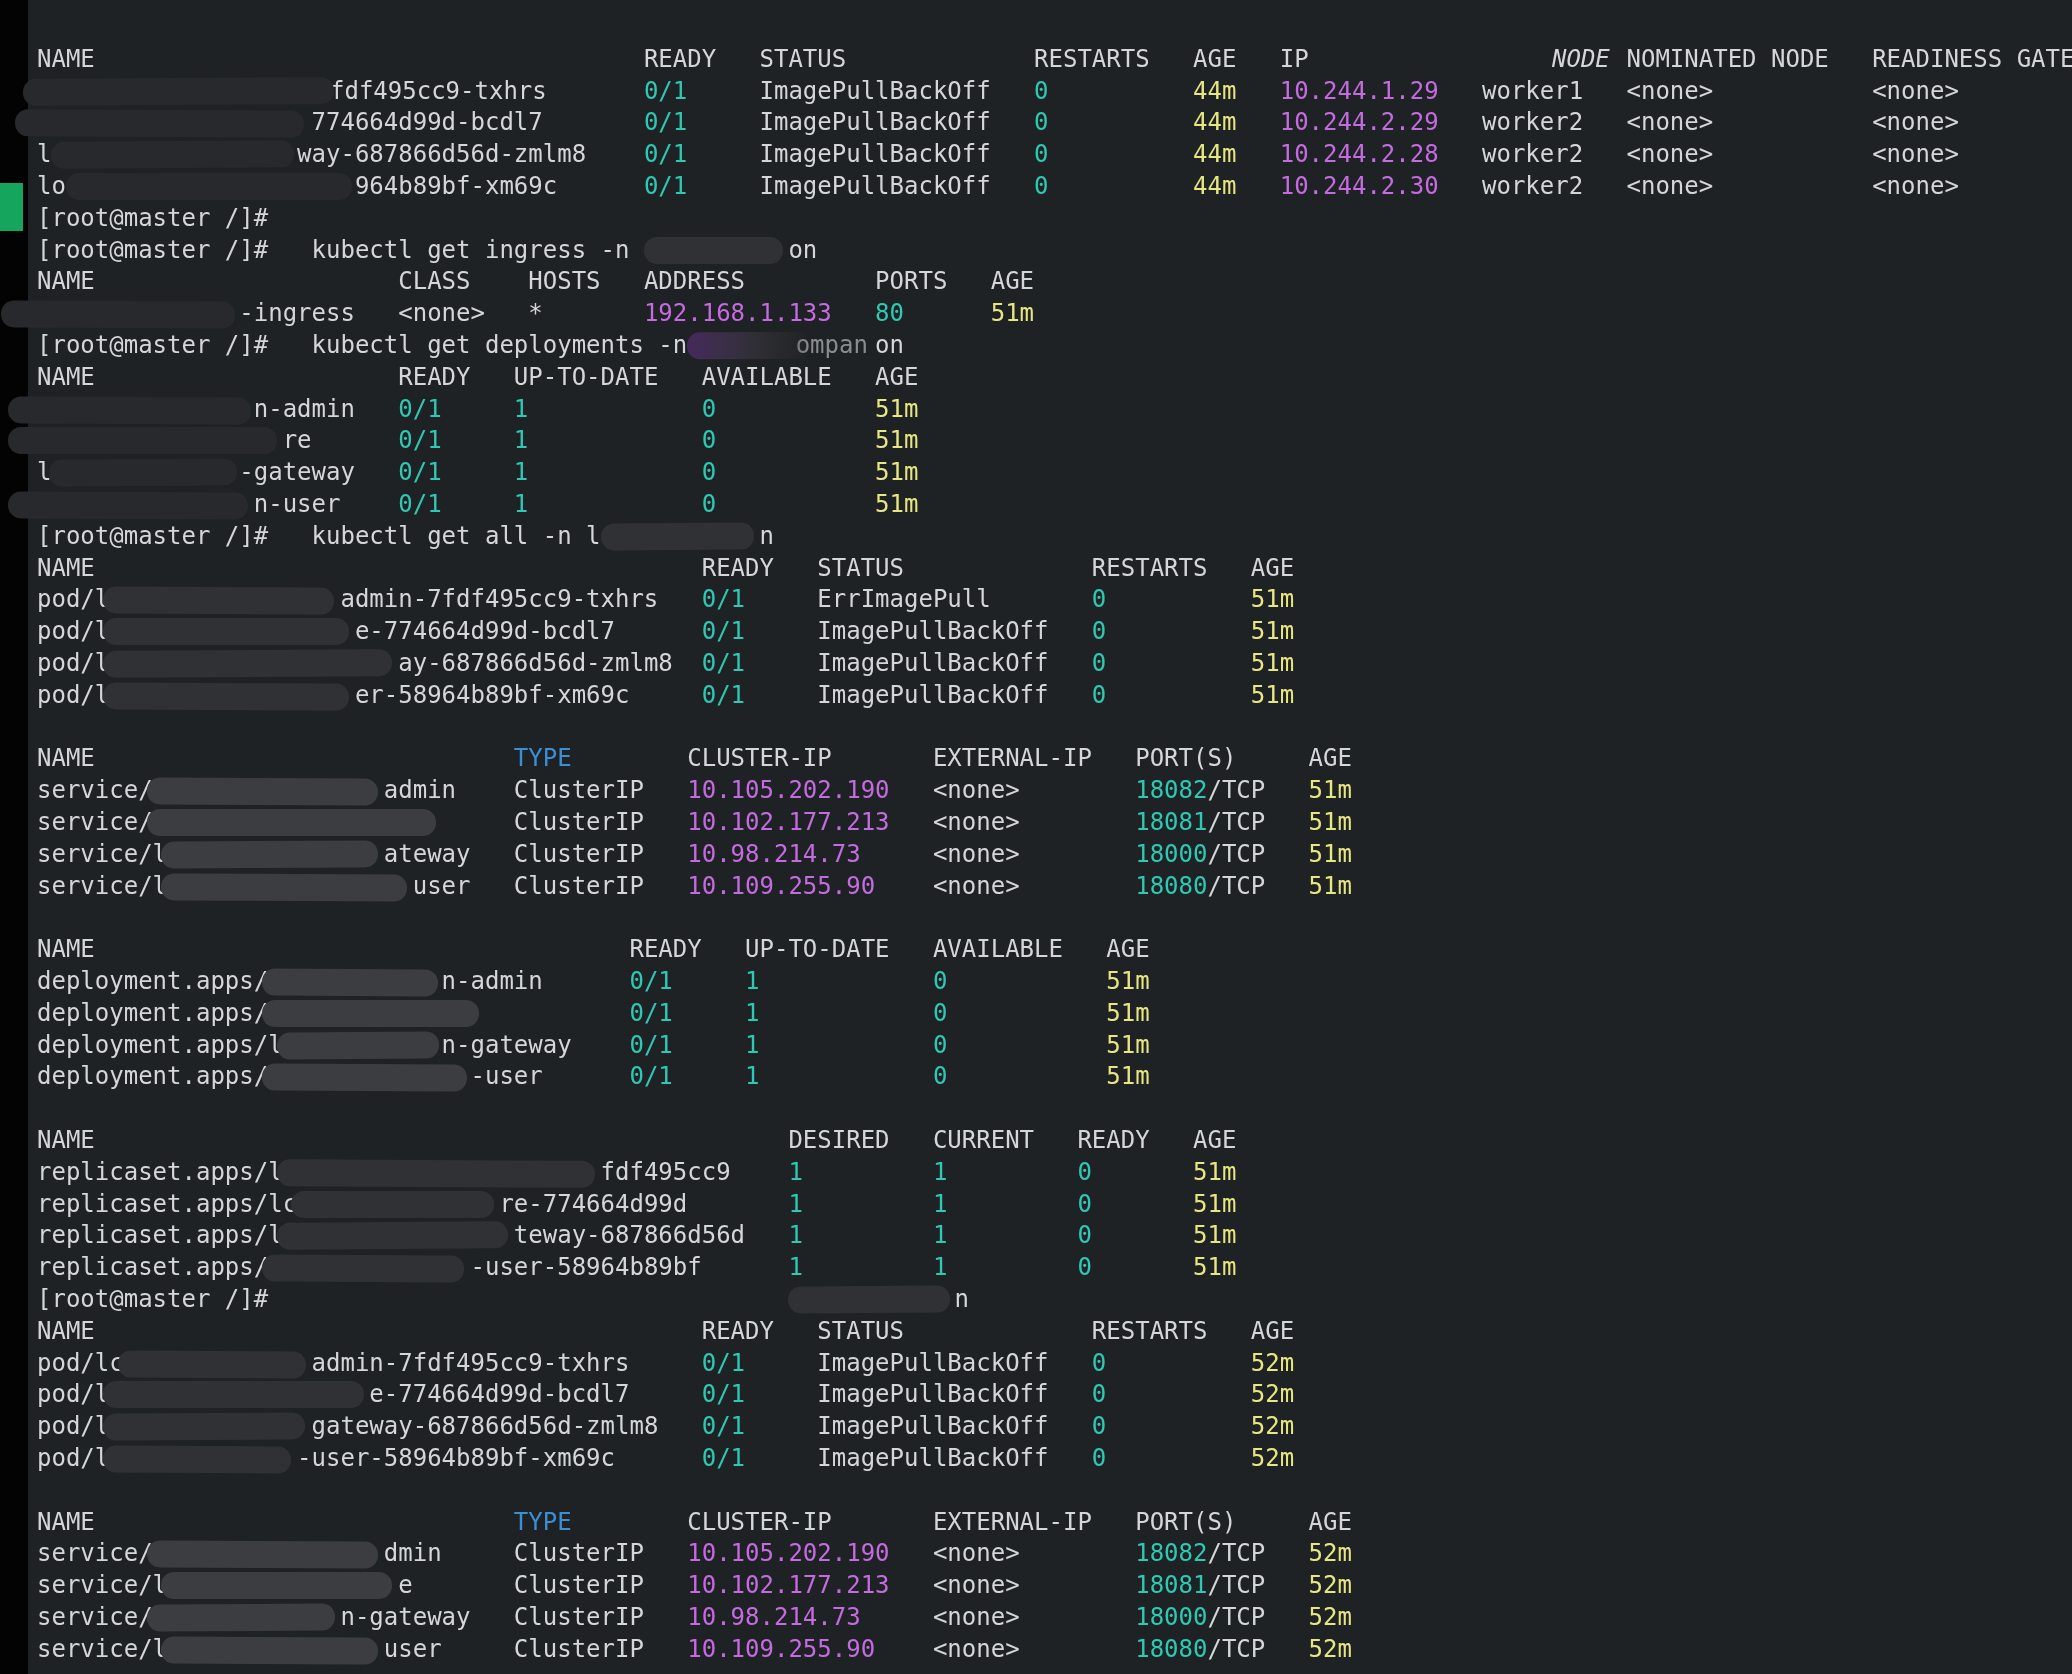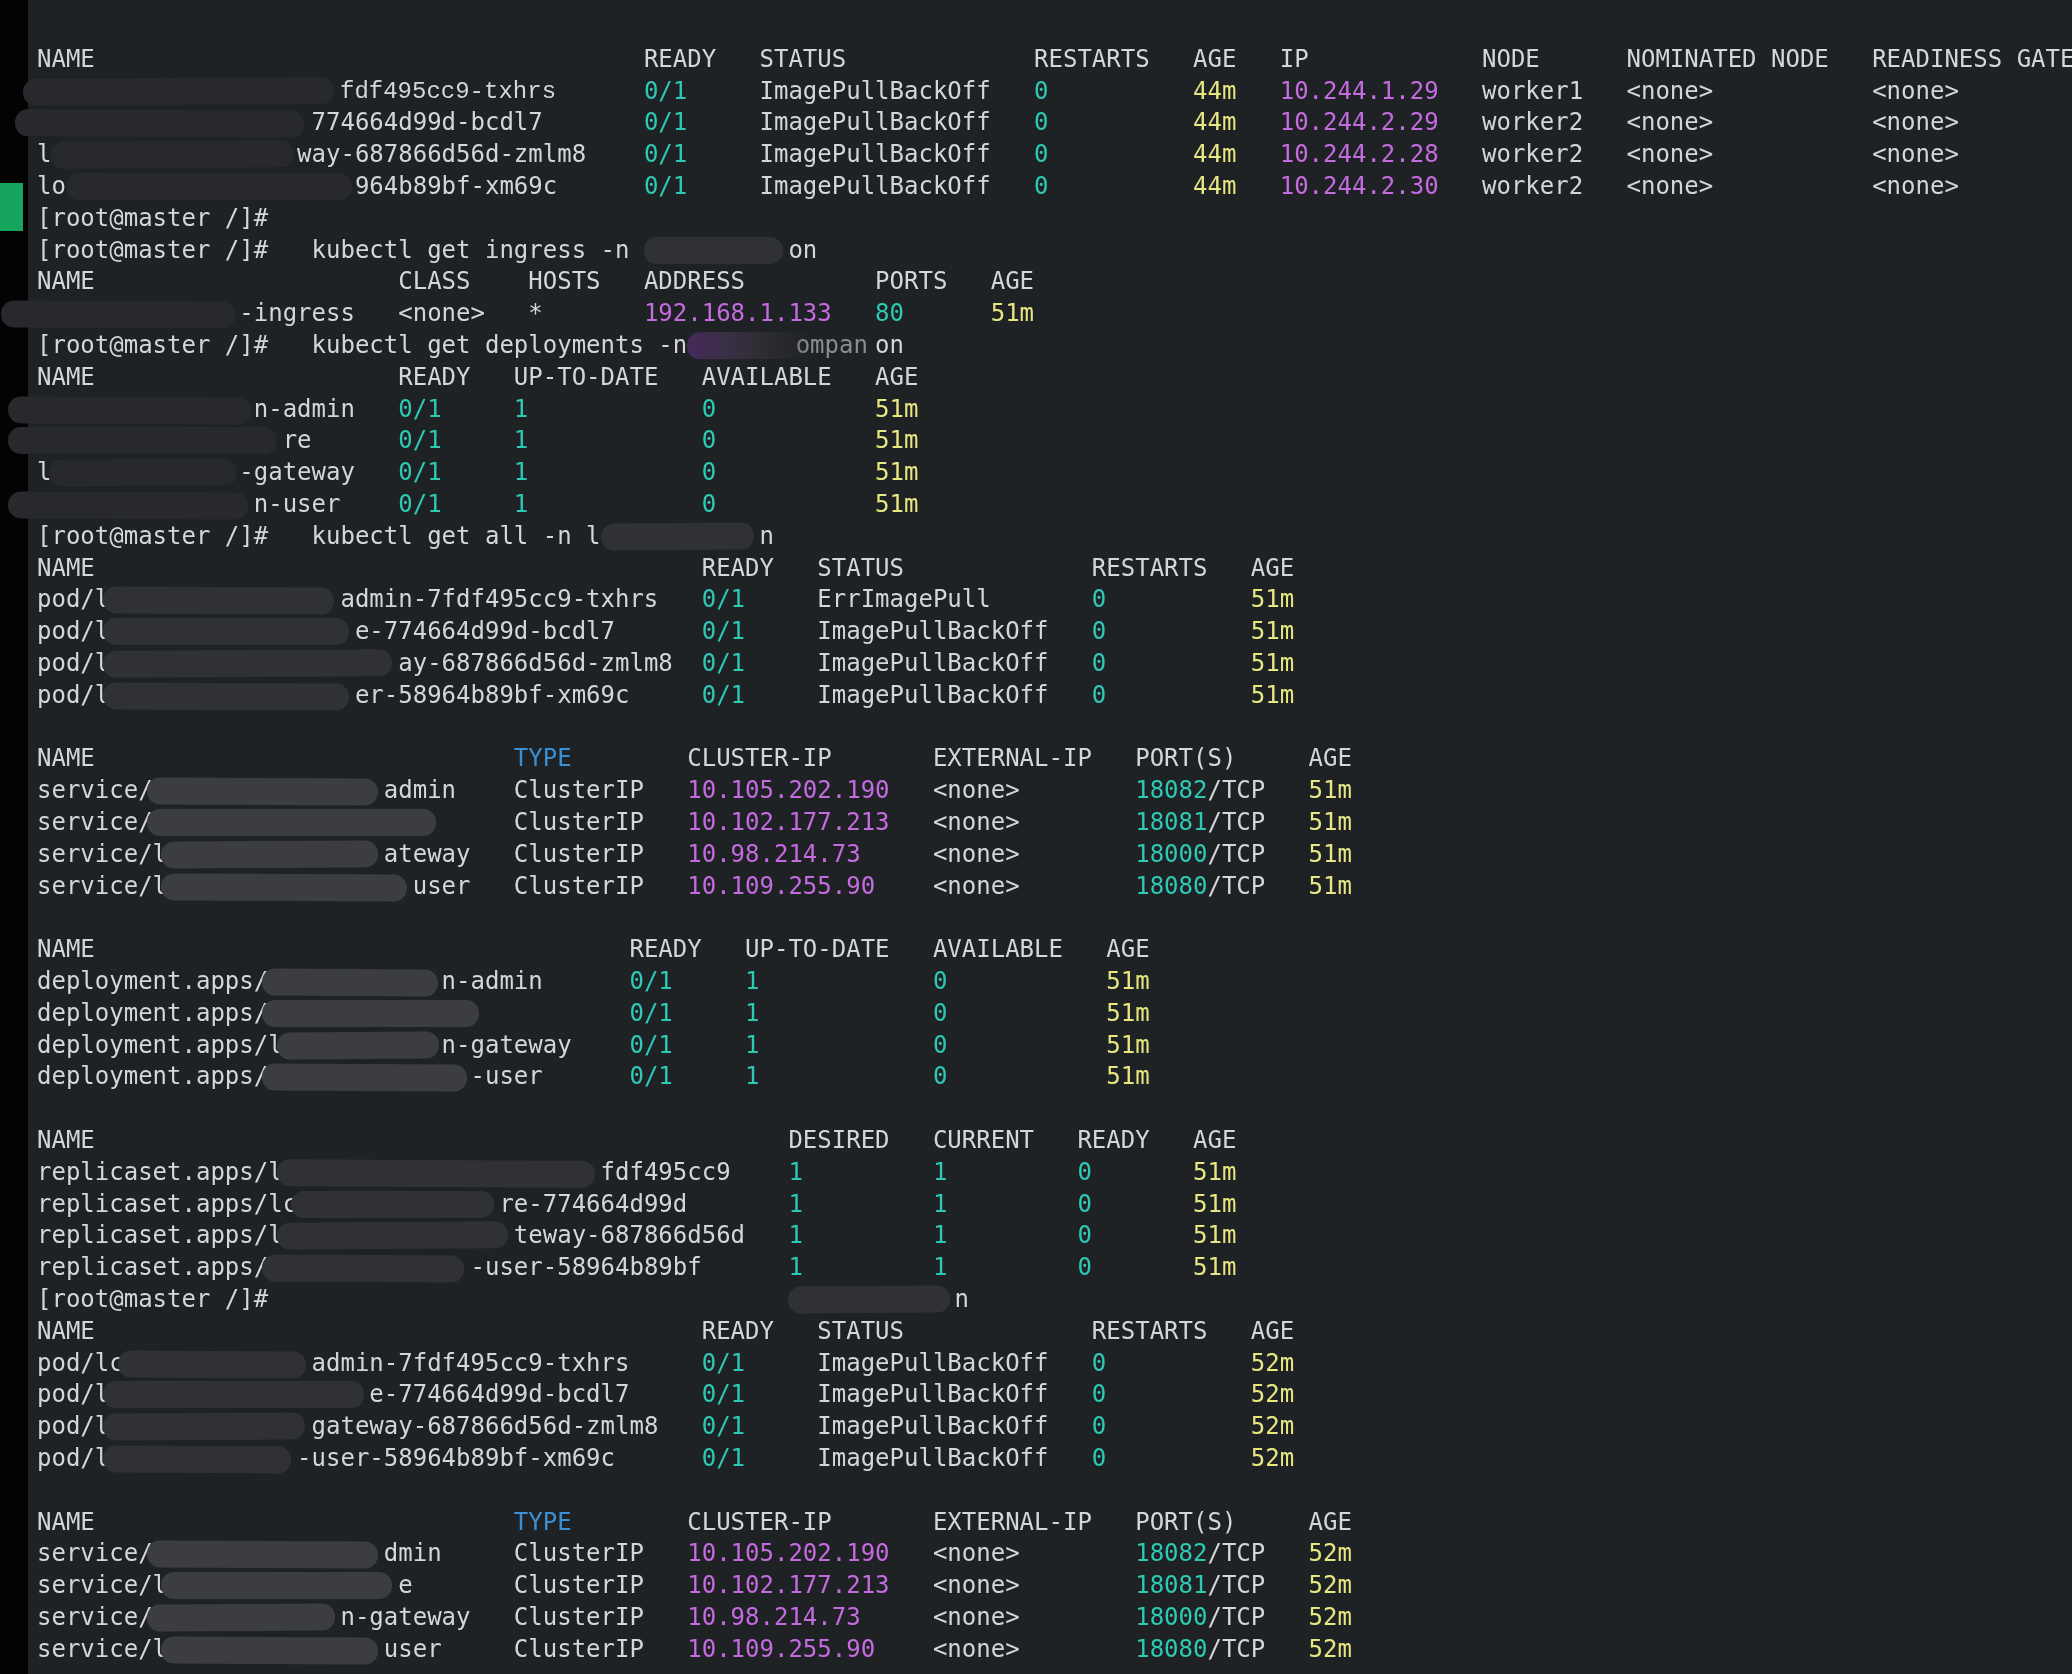--- a/index.html
+++ b/index.html
@@ -41,26 +41,26 @@
   <div class="left-strip"></div>
   <div class="green-block"></div>
   <div id="term">
       <div class="line" style="top: 43.8px;">
         <span class="seg fg" style="left: 37px;">NAME</span>
         <span class="seg fg" style="left: 643.9px;">READY</span>
         <span class="seg fg" style="left: 759.5px;">STATUS</span>
         <span class="seg fg" style="left: 1034.05px;">RESTARTS</span>
         <span class="seg fg" style="left: 1193px;">AGE</span>
         <span class="seg fg" style="left: 1279.7px;">IP</span>
-        <span class="seg fg" style="left: 1482px;">NODE</span>
+        <span class="seg fg" style="left: 1552px; font-style: italic;">NODE</span>
         <span class="seg fg" style="left: 1626.5px;">NOMINATED NODE</span>
         <span class="seg fg" style="left: 1872.15px;">READINESS GATES</span>
       </div>
       <div class="line" style="top: 75.6px;">
-        <span class="seg fg" style="left: 340px; font-family: Liberation Mono, monospace;">fdf495cc9-txhrs</span>
+        <span class="seg fg" style="left: 330px;">fdf495cc9-txhrs</span>
         <span class="seg cy" style="left: 643.9px;">0/1</span>
         <span class="seg fg" style="left: 759.5px;">ImagePullBackOff</span>
         <span class="seg cy" style="left: 1034.05px;">0</span>
         <span class="seg yl" style="left: 1193px;">44m</span>
         <span class="seg mg" style="left: 1279.7px;">10.244.1.29</span>
         <span class="seg fg" style="left: 1482px;">worker1</span>
         <span class="seg fg" style="left: 1626.5px;">&lt;none&gt;</span>
         <span class="seg fg" style="left: 1872.15px;">&lt;none&gt;</span>
         <div class="red dark" style="left: 22.55px; width: 310.675px;"></div>
       </div>

